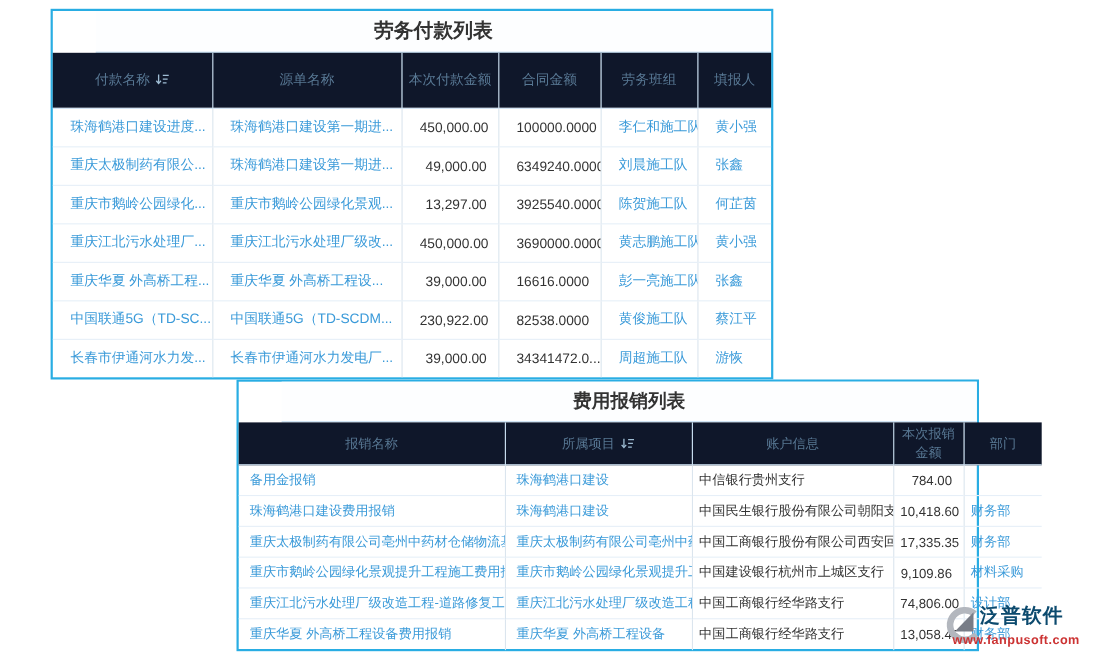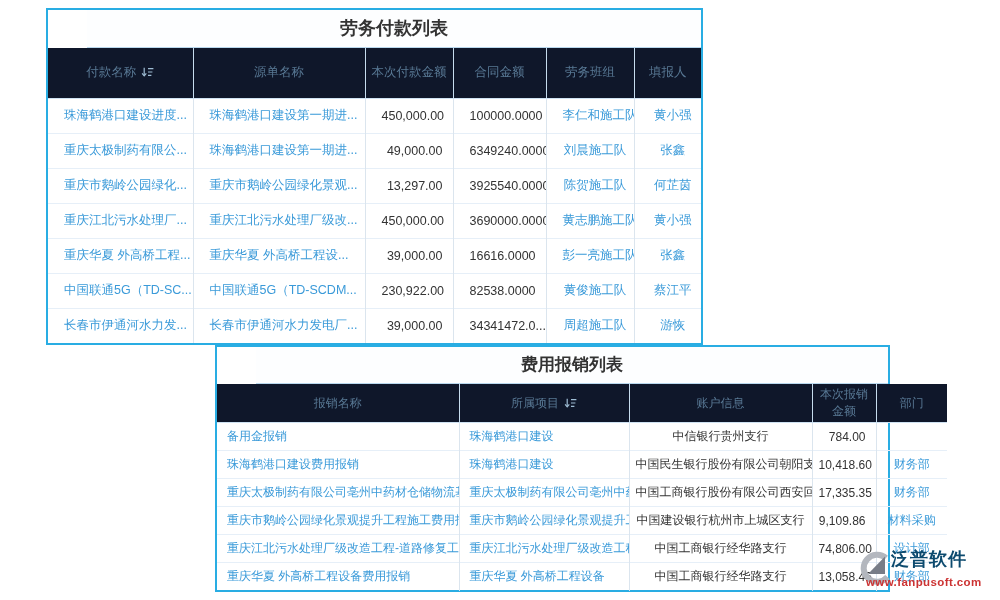--- a/index.html
+++ b/index.html
@@ -31,21 +31,21 @@
   td{
     border-right:1px solid #dbe5ee;border-top:1px solid #e6eff8;
     padding:2px 6px;box-sizing:border-box;vertical-align:middle;
     white-space:nowrap;overflow:hidden;font-size:12.5px;color:#333;
   }
   td:last-child{border-right:none;}
   #labor-card td{height:35px;padding-left:16px;}
   #expense-card td{height:28px;font-size:12px;}
   td.l{text-align:left;padding-left:10px;}
   td.r{text-align:right;padding-right:10px;}
-  td.c{text-align:center;margin-left:48px;}
+  td.c{text-align:left;margin-left:48px;}
   td.link{color:#3a9ad9;}
   .sort-ic{margin-left:5px;vertical-align:middle;}
   
   #watermark{position:absolute;left:858px;top:543px;width:142px;height:56px;z-index:10;}
   #wm-logo{position:absolute;left:0;top:8px;}
   #wm-brand{
     position:absolute;left:33px;top:4px;font-size:18px;font-weight:bold;
     color:#0c4a6e;letter-spacing:1px;white-space:nowrap;
   }
   #wm-url{

